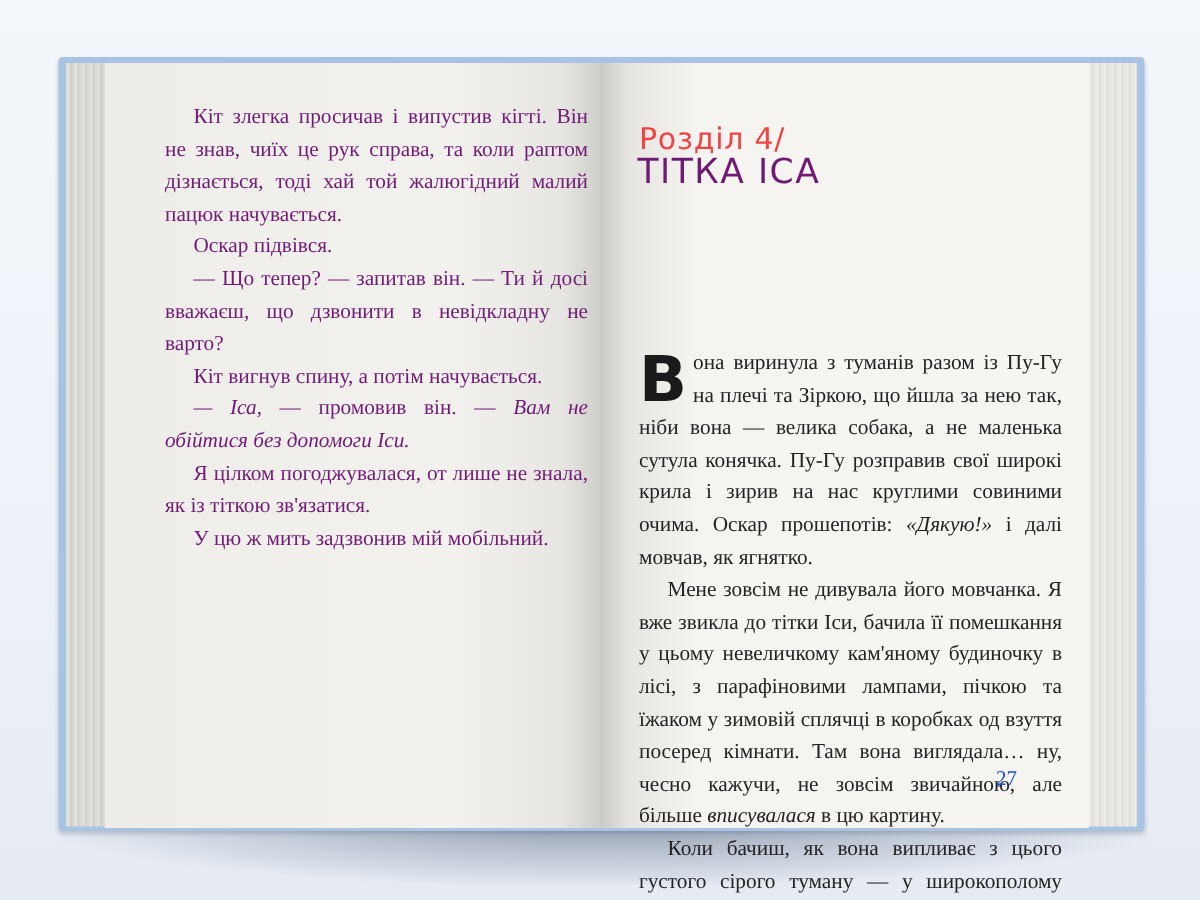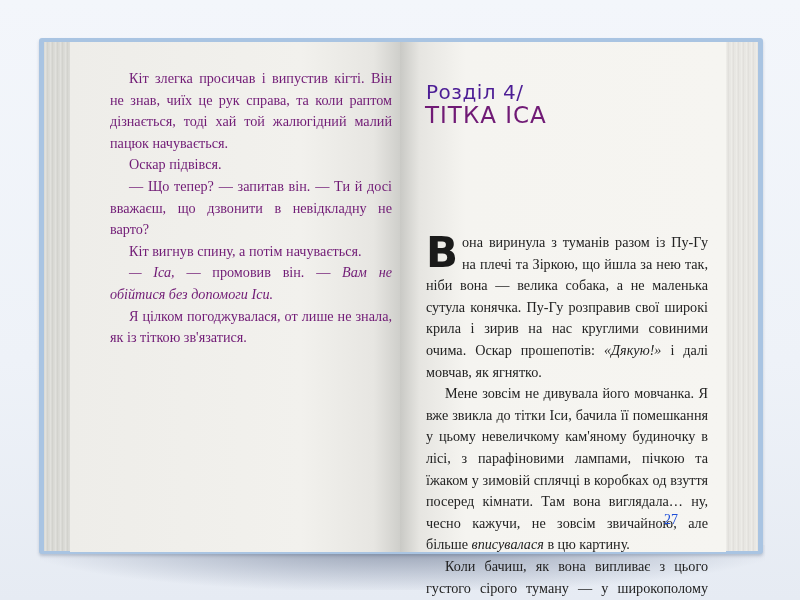--- a/index.html
+++ b/index.html
@@ -37,21 +37,21 @@
     background: linear-gradient(90deg, #c9c9c5 0%, #e6e5e1 6%, #f5f4f0 20%, #f6f5f1 100%);
   }
   .text-left {
     position:absolute; left:110px; top:68px; width:282px;
     font-size:14.2px; line-height:21.6px; color:#701a75;
   }
   .text-left p, .text-right p { margin:0; text-align:justify; text-indent:19px; }
   i { font-style:italic; }
   .chapter-num {
     position:absolute; left:426px; top:80px; font-family:"DejaVu Sans", sans-serif;
-    font-size:20px; color:#4c1d95; letter-spacing:0.5px;
+    font-size:20px; color:#ef4444; letter-spacing:0.5px;
   }
   .chapter-title {
     position:absolute; left:425px; top:102px; font-family:"DejaVu Sans", sans-serif;
     font-size:23px; color:#701a75; letter-spacing:1px;
   }
   .text-right {
     position:absolute; left:426px; top:232px; width:282px;
     font-size:14.2px; line-height:21.6px; color:#222;
   }
   .dropcap {
@@ -74,20 +74,21 @@
 <div class="page page-left"></div>
 <div class="page page-right"></div>
 
 <div class="text-left">
   <p><span>Кіт злегка просичав і випустив кігті. Він не знав, чиїх це рук справа, та коли раптом дізнається, тоді хай той жалюгідний малий пацюк начувається.</span></p>
   <p><span>Оскар підвівся.</span></p>
   <p><span>— Що тепер? — запитав він. — Ти й досі вважаєш, що дзвонити в невідкладну не варто?</span></p>
   <p><span>Кіт вигнув спину, а потім начувається.</span></p>
   <p><i>— Іса,</i><span> — промовив він. — </span><i>Вам не обійтися без допомоги Іси.</i></p>
   <p><span>Я цілком погоджувалася, от лише не знала, як із тіткою зв'язатися.</span></p>
+  <p><span>У цю ж мить задзвонив мій мобільний.</span></p>
 </div>
 
 <div class="chapter-num">Розділ 4/</div>
 <div class="chapter-title">ТІТКА ІСА</div>
 
 <div class="text-right">
   <p class="first"><span class="dropcap">В</span><span>она виринула з туманів разом із Пу-Гу на плечі та Зіркою, що йшла за нею так, ніби вона — велика собака, а не маленька сутула конячка. Пу-Гу розправив свої широкі крила і зирив на нас круглими совиними очима. Оскар прошепотів: </span><i>«Дякую!»</i><span> і далі мовчав, як ягнятко.</span></p>
   <p><span>Мене зовсім не дивувала його мовчанка. Я вже звикла до тітки Іси, бачила її помешкання у цьому невеличкому кам'яному будиночку в лісі, з парафіновими лампами, пічкою та їжаком у зимовій сплячці в коробках од взуття посеред кімнати. Там вона виглядала… ну, чесно кажучи, не зовсім звичайною, але більше </span><i>вписувалася</i><span> в цю картину.</span></p>
   <p><span>Коли бачиш, як вона випливає з цього густого сірого туману — у широкополому капелюсі, з довгими індійськими косами, пугачем на плечі та лошицею за спиною, без сідла та відповідного</span></p>
 </div>

